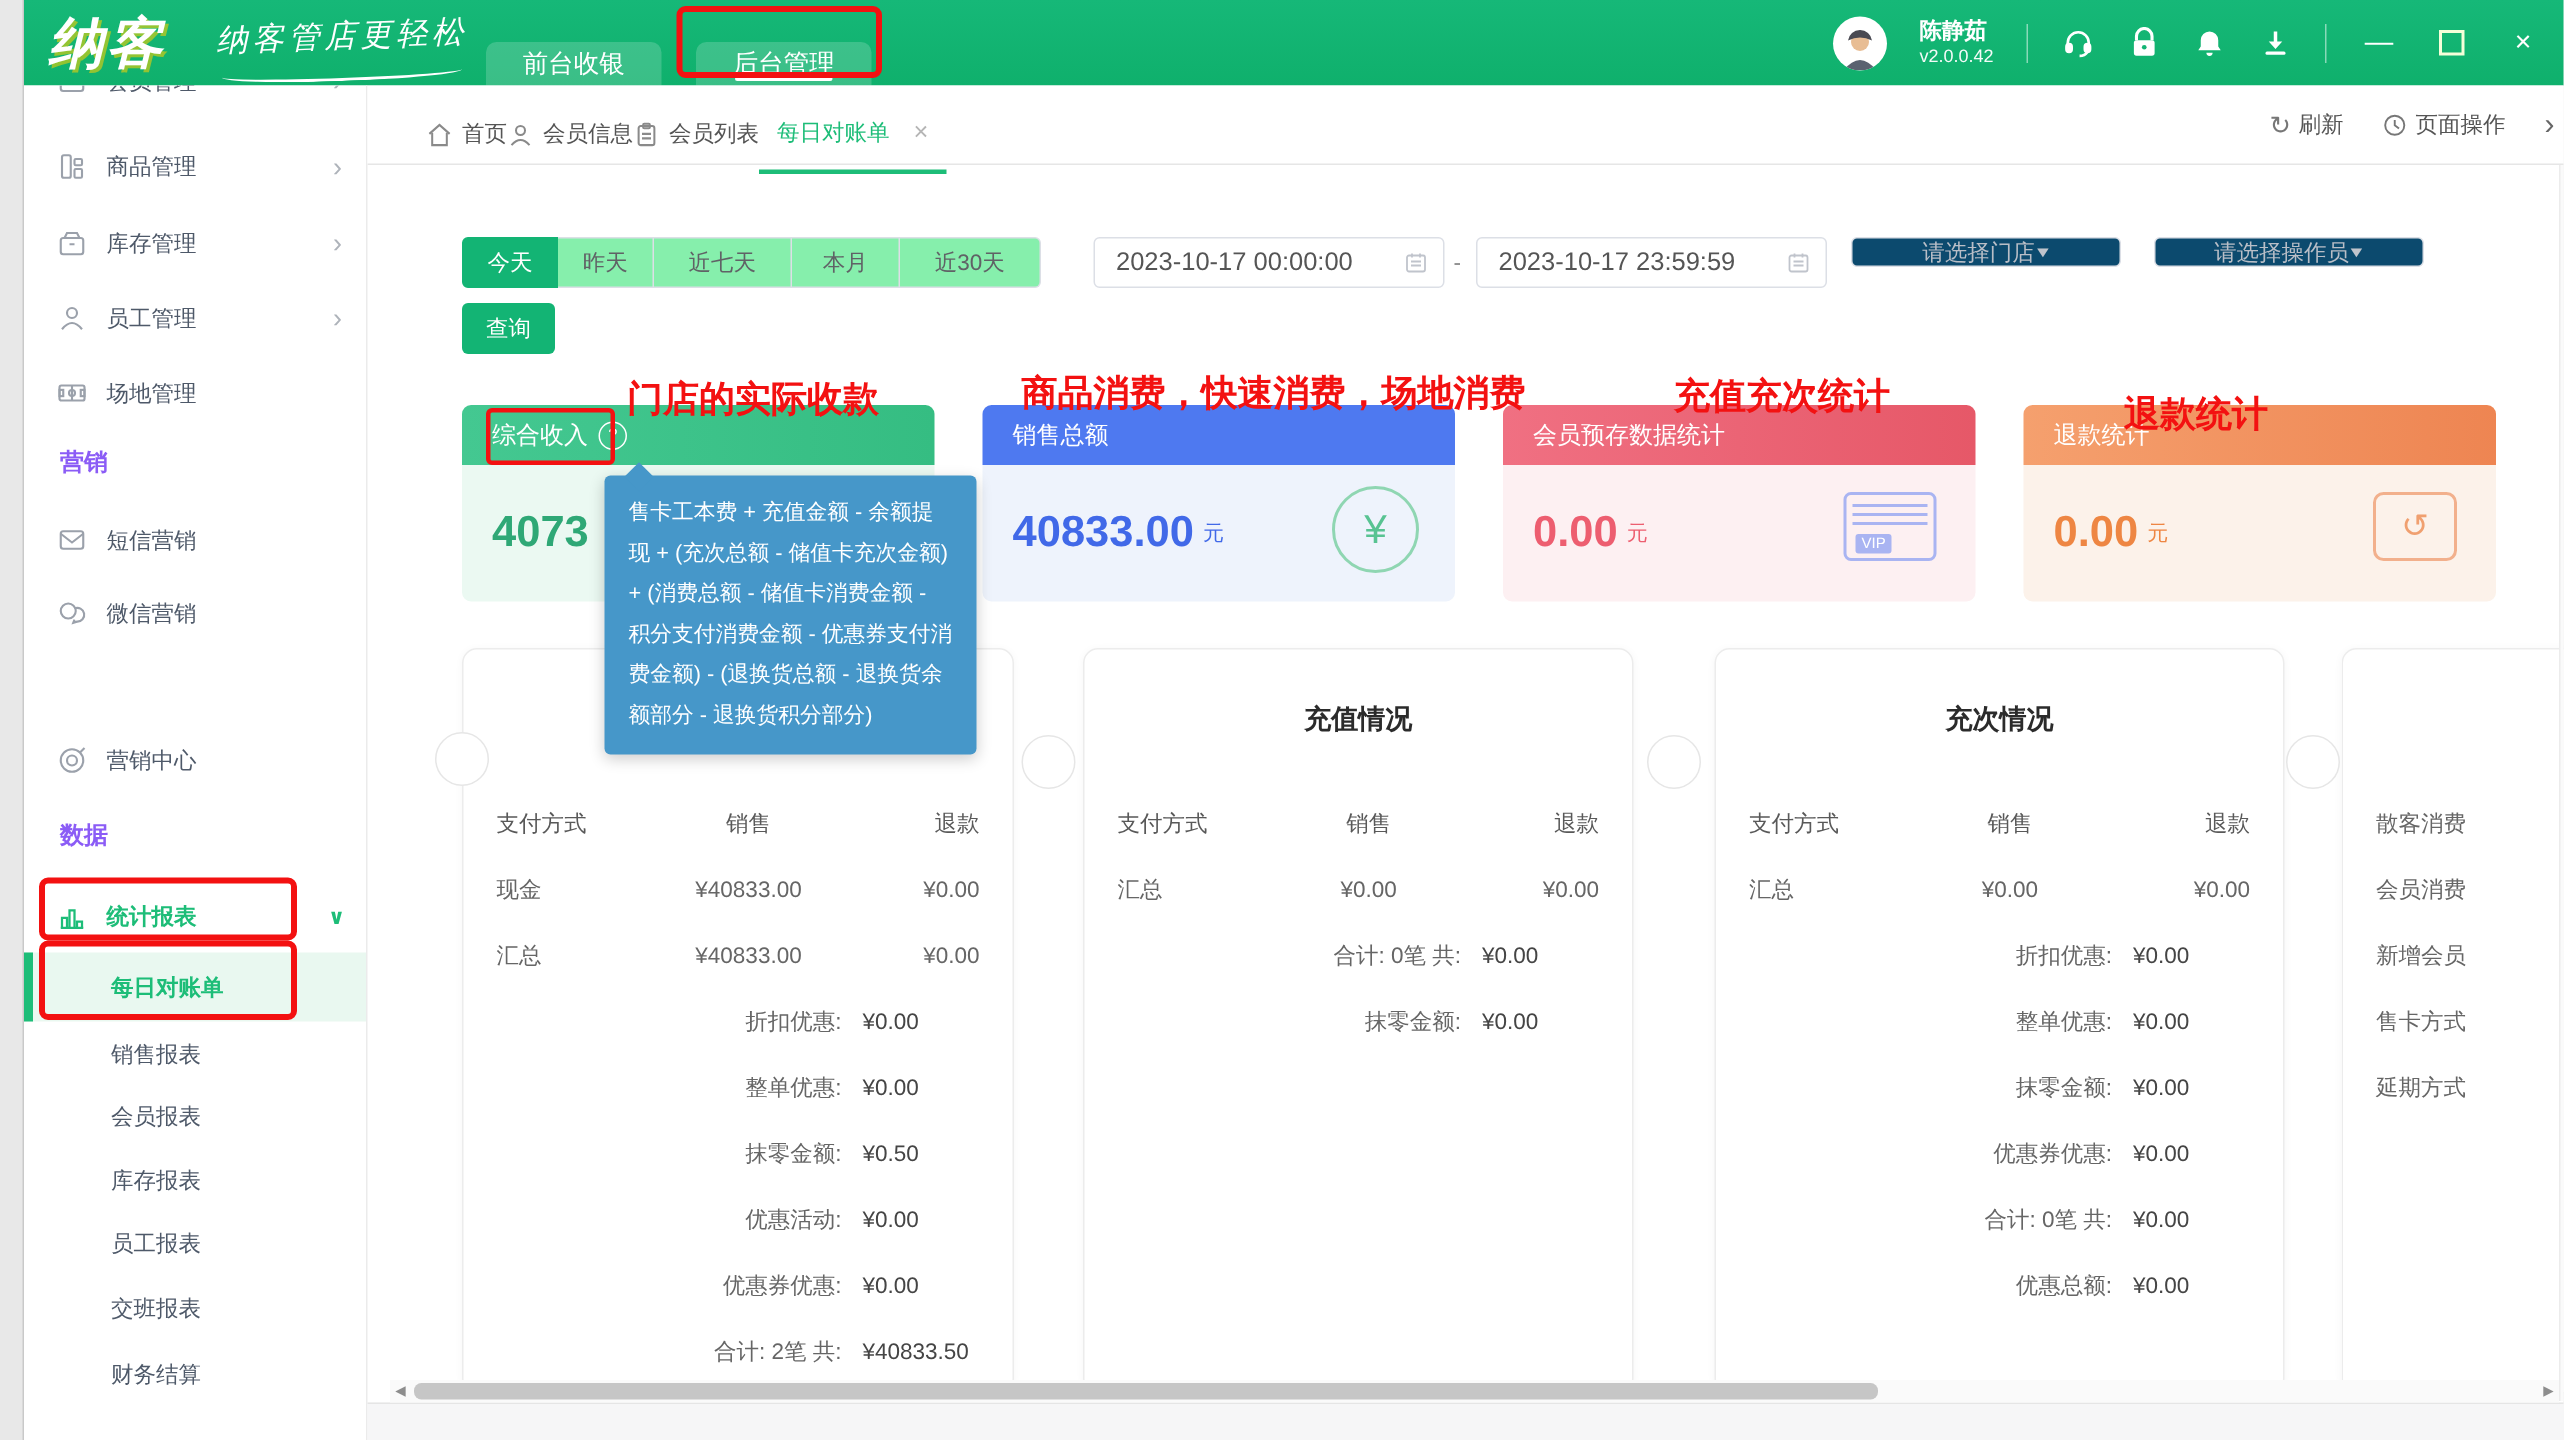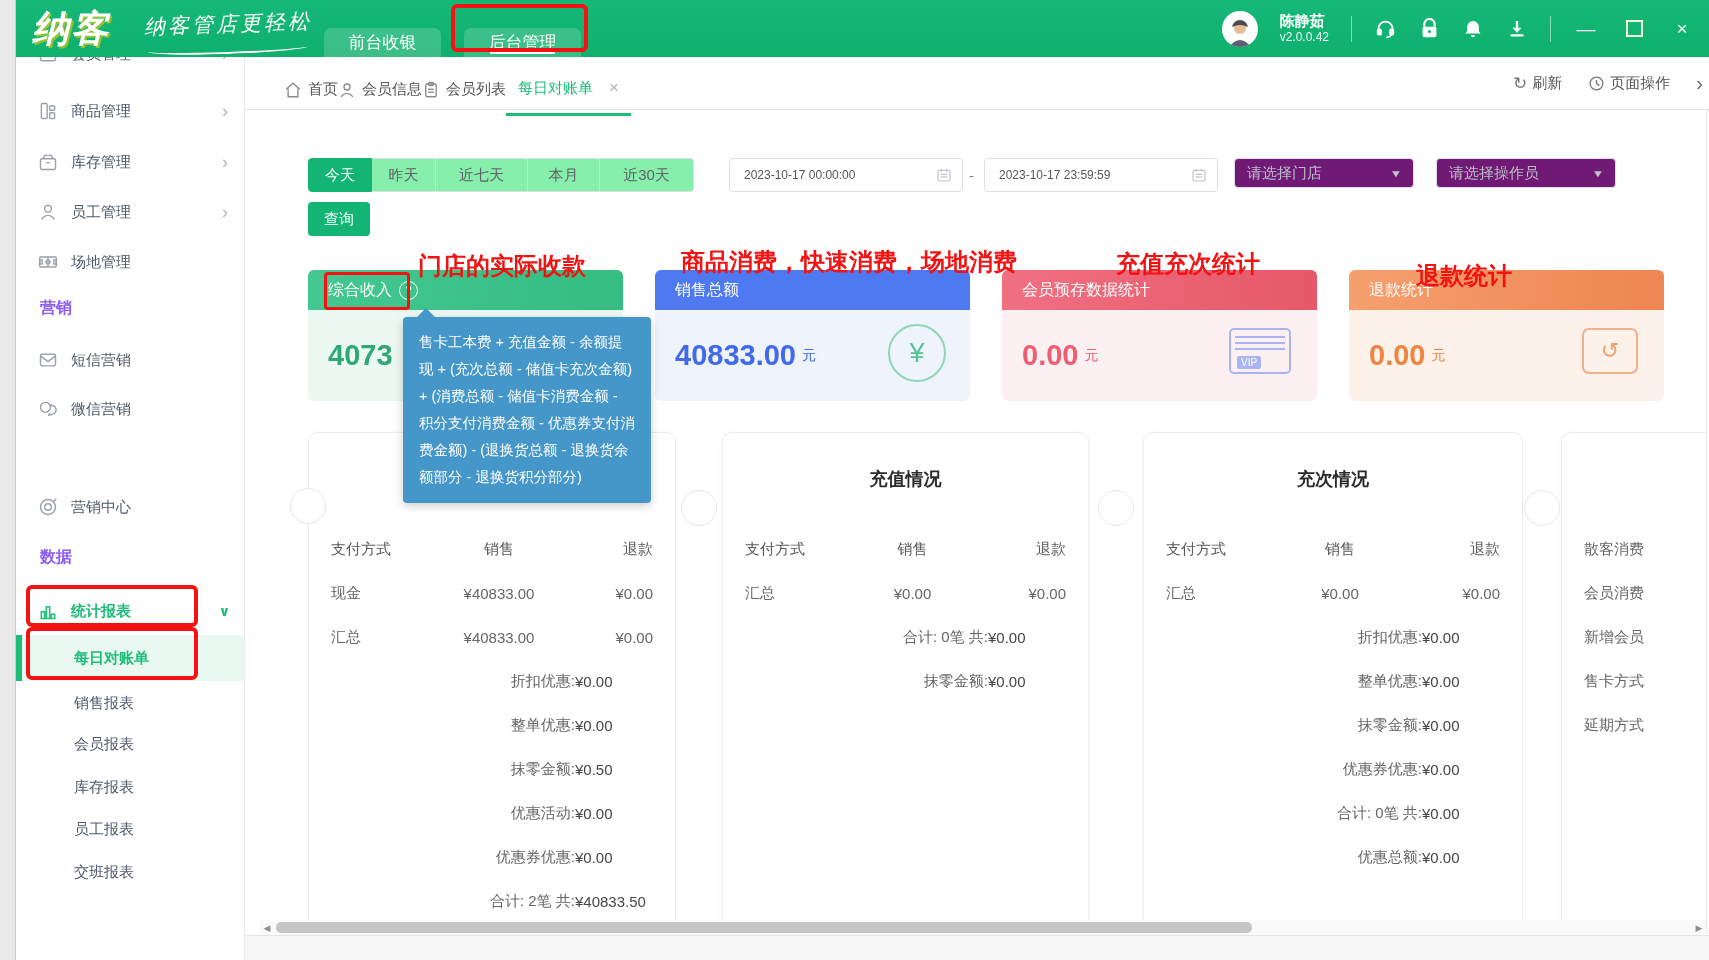--- a/index.html
+++ b/index.html
@@ -46,23 +46,23 @@
   .tb-close{color:#b5b5b5;font-size:17px;margin-left:10px;cursor:pointer;}
   .tb-right{position:absolute;right:22px;top:0;height:53px;display:flex;align-items:center;gap:26px;font-size:15px;color:#555;}
   .tb-act{display:flex;align-items:center;gap:5px;cursor:pointer;}
 
   
   .qgroup{position:absolute;left:292px;top:158px;display:flex;}
   .qbtn{height:34px;box-sizing:border-box;border:1px solid #dcdfe6;border-left:none;display:flex;align-items:center;justify-content:center;font-size:15px;color:#606266;background:#86efac;cursor:pointer;}
   .qbtn.first{border-left:1px solid #dcdfe6;border-radius:4px 0 0 4px;}
   .qbtn.last{border-radius:0 4px 4px 0;}
   .qbtn.active{background:#13b474;border-color:#13b474;color:#fff;}
-  .dinput{position:absolute;top:158px;height:34px;border:1px solid #dcdfe6;border-radius:4px;display:flex;align-items:center;justify-content:space-between;padding:0 10px 0 14px;box-sizing:border-box;font-size:12px;color:#555;background:#fff;cursor:text;}
+  .dinput{position:absolute;top:158px;height:34px;border:1px solid #dcdfe6;border-radius:4px;display:flex;align-items:center;justify-content:space-between;padding:0 10px 0 14px;box-sizing:border-box;font-size:17px;color:#555;background:#fff;cursor:text;}
   .dsep{position:absolute;top:158px;height:34px;display:flex;align-items:center;color:#888;font-size:15px;}
-  .sel{position:absolute;top:158px;height:30px;border:1px solid #dcdfe6;border-radius:4px;display:flex;align-items:center;justify-content:space-between;padding:0 12px;box-sizing:border-box;font-size:15px;color:#b9bec7;background:#701a75;cursor:pointer;}
+  .sel{position:absolute;top:158px;height:20px;border:1px solid #dcdfe6;border-radius:4px;display:flex;align-items:center;justify-content:center;padding:0 12px;box-sizing:border-box;font-size:15px;color:#b9bec7;background:#0c4a6e;cursor:pointer;}
   .sel .caret{color:#c0c4cc;font-size:10px;transform:scaleX(1.3);}
   .qbtn-query{position:absolute;left:292px;top:202px;width:62px;height:34px;background:#13b474;color:#fff;font-size:15px;border:none;border-radius:4px;display:flex;align-items:center;justify-content:center;cursor:pointer;}
 
   
   .card-h{position:absolute;top:270px;height:40px;width:315px;border-radius:6px 6px 0 0;display:flex;align-items:center;padding-left:20px;box-sizing:border-box;color:#fff;font-size:16px;}
   .card-b{position:absolute;top:310px;height:91px;width:315px;border-radius:0 0 6px 6px;display:flex;align-items:center;padding-left:20px;box-sizing:border-box;}
   .cval{font-size:29px;font-weight:bold;}
   .cunit{font-size:14px;margin-left:6px;}
   .help-circ{width:17px;height:17px;border:1.5px solid #fff;border-radius:50%;margin-left:7px;font-size:11px;display:flex;align-items:center;justify-content:center;cursor:pointer;}
   .yen-circ{position:absolute;right:24px;top:14px;width:54px;height:54px;border:2px solid #8fd6b2;border-radius:50%;color:#58c392;font-size:27px;display:flex;align-items:center;justify-content:center;}
@@ -76,21 +76,21 @@
     padding:12px 16px;box-sizing:border-box;font-size:14.5px;line-height:27px;z-index:20;box-shadow:0 3px 10px rgba(0,0,0,.2);}
   .tooltip::before{content:"";position:absolute;top:-6px;left:16px;width:14px;height:14px;background:#4697c9;transform:rotate(45deg);}
 
   
   .tcard{position:absolute;top:432px;height:497px;background:#fff;border:1px solid #ececec;border-radius:10px;box-sizing:border-box;box-shadow:0 1px 6px rgba(0,0,0,.04);}
   .tcard-title{position:absolute;left:0;right:0;top:28px;height:36px;line-height:36px;text-align:center;font-size:18px;font-weight:bold;color:#2b2b2b;}
   .trow{position:absolute;left:0;right:0;height:44px;display:grid;grid-template-columns:118px 1fr 104px;align-items:center;padding:0 22px;box-sizing:border-box;font-size:15px;color:#666;}
   .trow span:nth-child(2){text-align:center;}
   .trow span:nth-child(3){text-align:right;}
   .trow.thead{color:#595959;}
-  .srow{position:absolute;left:0;right:0;height:44px;display:flex;align-items:center;justify-content:flex-end;padding-right:22px;box-sizing:border-box;font-size:15px;color:#666;}
+  .srow{position:absolute;left:0;right:0;height:44px;display:flex;align-items:center;justify-content:flex-end;gap:14px;padding-right:22px;box-sizing:border-box;font-size:15px;color:#666;}
   .srow .sval{color:#454545;min-width:78px;text-align:left;}
   .lrow{position:absolute;left:0;right:0;height:44px;display:flex;align-items:center;padding-left:22px;box-sizing:border-box;font-size:15px;color:#666;}
   .notch{position:absolute;width:36px;height:36px;border-radius:50%;background:#fff;border:1px solid #e6e6e6;box-sizing:border-box;z-index:3;}
 
   
   .vscroll{position:absolute;left:1690px;top:110px;width:19px;height:824px;background:#fafafa;border-left:1px solid #ececec;box-sizing:border-box;z-index:15;}
   .vthumb{position:absolute;left:3px;top:16px;width:12px;height:790px;background:#c6c6c6;border-radius:6px;cursor:pointer;}
   .sarrow{position:absolute;left:0;width:19px;height:14px;display:flex;align-items:center;justify-content:center;font-size:9px;color:#8d8d8d;cursor:pointer;}
   .hscroll{position:absolute;left:244px;top:920px;width:1446px;height:15px;background:#fafafa;z-index:14;}
   .hthumb{position:absolute;left:16px;top:2px;width:976px;height:11px;background:#c6c6c6;border-radius:5px;cursor:pointer;}
@@ -271,20 +271,21 @@
       <span>统计报表</span>
       <span class="stats-chevron">∨</span>
     </div>
 
     <div class="side-sub active" style="top:578px">每日对账单</div>
     <div class="side-sub" style="top:623px">销售报表</div>
     <div class="side-sub" style="top:664px">会员报表</div>
     <div class="side-sub" style="top:707px">库存报表</div>
     <div class="side-sub" style="top:749px">员工报表</div>
     <div class="side-sub" style="top:792px">交班报表</div>
+    <div class="side-sub" style="top:836px">财务结算</div>
 
     <div class="side-item" style="top:890px">
       
     </div>
   </aside>
 
   <div class="tabbar">
     <div class="tb-tabs">
       <div class="tb-tab">
         <span class="ticon">

